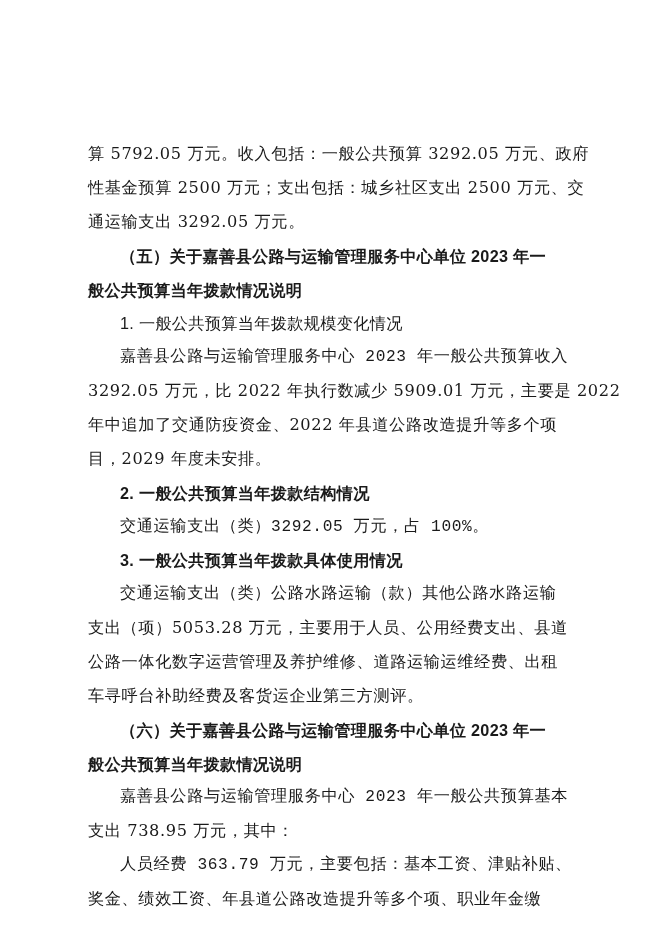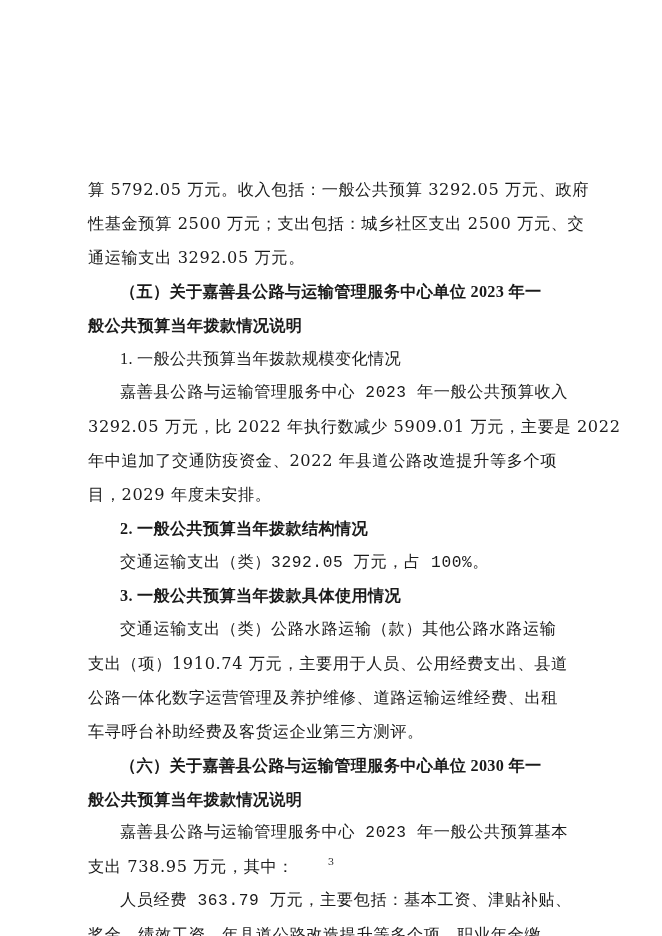--- a/index.html
+++ b/index.html
@@ -1,22 +1,22 @@
 <!DOCTYPE html>
 <html><head>
 <meta charset="utf-8">
 <style>
   html, body { margin: 0; padding: 0; background: #ffffff; }
   body { width: 662px; height: 936px; position: relative; overflow: hidden;
          font-family: "DejaVu Serif", "Liberation Serif", serif; color: #1a1a1a; }
   .page { position: absolute; left: 88px; top: 0; width: 486px; }
   .line { position: absolute; left: 0; width: 486px; font-size: 16.2px; line-height: 20px;
-          white-space: nowrap; letter-spacing: 0.6px; margin-top: 36px; }
+          white-space: nowrap; letter-spacing: 0.6px; }
   .indent { left: 32px; width: 454px; font-family: Liberation Mono, monospace; }
-  .bold { font-weight: bold; font-family: Liberation Serif, serif; letter-spacing: 0.3px; }
+  .bold { font-weight: bold; font-family: Liberation Sans, sans-serif; letter-spacing: 0.3px; }
   .pagenum { position: absolute; top: 856px; left: 0; width: 662px; text-align: center;
              font-size: 10px; color: #333; }
 </style>
 </head>
 <body>
 
 <div class="page">
   <div class="line" style="top:144px">算 5792.05 万元。收入包括：一般公共预算 3292.05 万元、政府</div>
   <div class="line" style="top:178px">性基金预算 2500 万元；支出包括：城乡社区支出 2500 万元、交</div>
   <div class="line" style="top:212px">通运输支出 3292.05 万元。</div>
@@ -28,25 +28,25 @@
   <div class="line indent" style="top:347px">嘉善县公路与运输管理服务中心 2023 年一般公共预算收入</div>
   <div class="line" style="top:381px">3292.05 万元，比 2022 年执行数减少 5909.01 万元，主要是 2022</div>
   <div class="line" style="top:415px">年中追加了交通防疫资金、2022 年县道公路改造提升等多个项</div>
   <div class="line" style="top:449px">目，2029 年度未安排。</div>
 
   <div class="line indent bold" style="top:483px">2. 一般公共预算当年拨款结构情况</div>
   <div class="line indent" style="top:517px">交通运输支出（类）3292.05 万元，占 100%。</div>
 
   <div class="line indent bold" style="top:550px">3. 一般公共预算当年拨款具体使用情况</div>
   <div class="line indent" style="top:584px">交通运输支出（类）公路水路运输（款）其他公路水路运输</div>
-  <div class="line" style="top:618px">支出（项）1910.74 万元，主要用于人员、公用经费支出、县道</div>
+  <div class="line" style="top:618px">支出（项）5053.28 万元，主要用于人员、公用经费支出、县道</div>
   <div class="line" style="top:652px">公路一体化数字运营管理及养护维修、道路运输运维经费、出租</div>
   <div class="line" style="top:686px">车寻呼台补助经费及客货运企业第三方测评。</div>
 
-  <div class="line indent bold" style="top:720px">（六）关于嘉善县公路与运输管理服务中心单位 2030 年一</div>
+  <div class="line indent bold" style="top:720px">（六）关于嘉善县公路与运输管理服务中心单位 2023 年一</div>
   <div class="line bold" style="top:754px">般公共预算当年拨款情况说明</div>
 
   <div class="line indent" style="top:787px">嘉善县公路与运输管理服务中心 2023 年一般公共预算基本</div>
   <div class="line" style="top:821px">支出 738.95 万元，其中：</div>
   <div class="line indent" style="top:855px">人员经费 363.79 万元，主要包括：基本工资、津贴补贴、</div>
   <div class="line" style="top:889px">奖金、绩效工资、年县道公路改造提升等多个项、职业年金缴</div>
 </div>
 
 <div class="pagenum">3</div>
 

